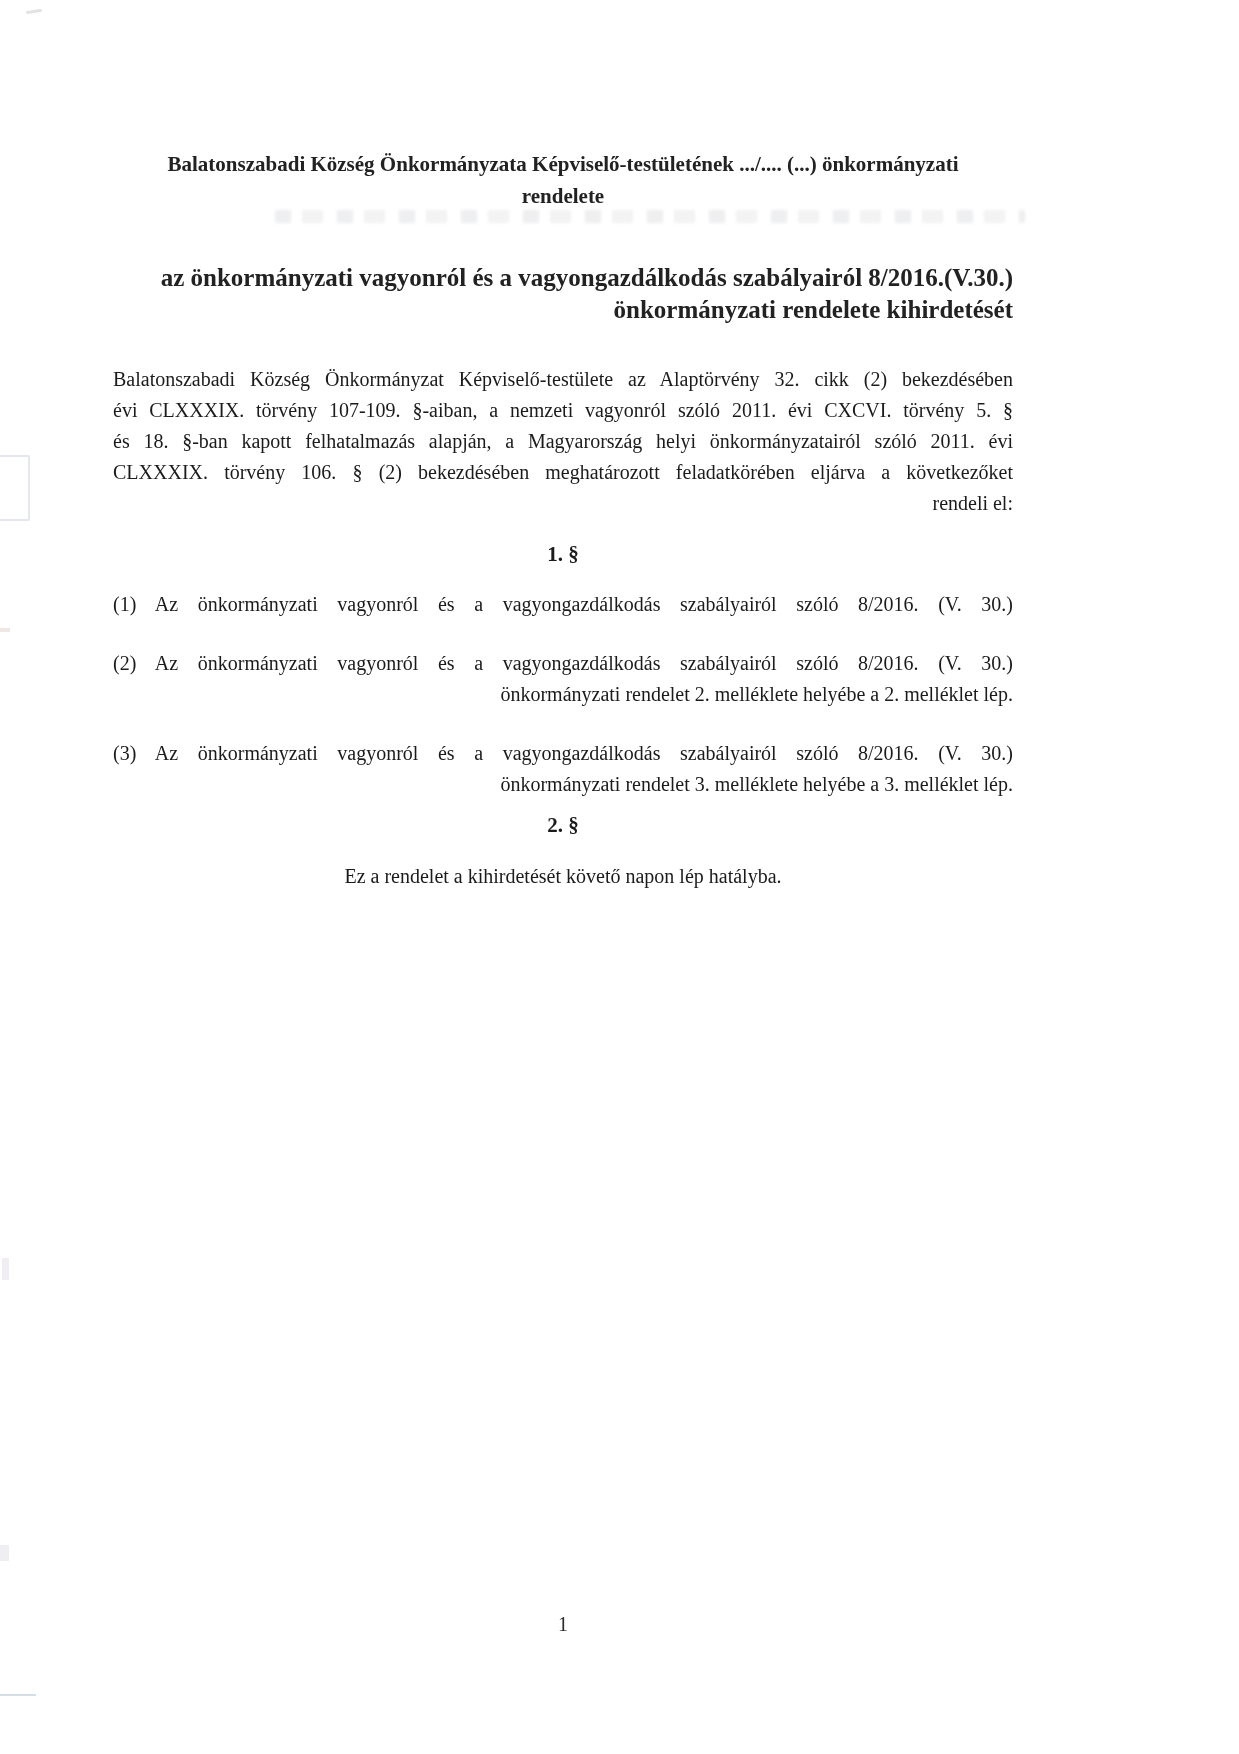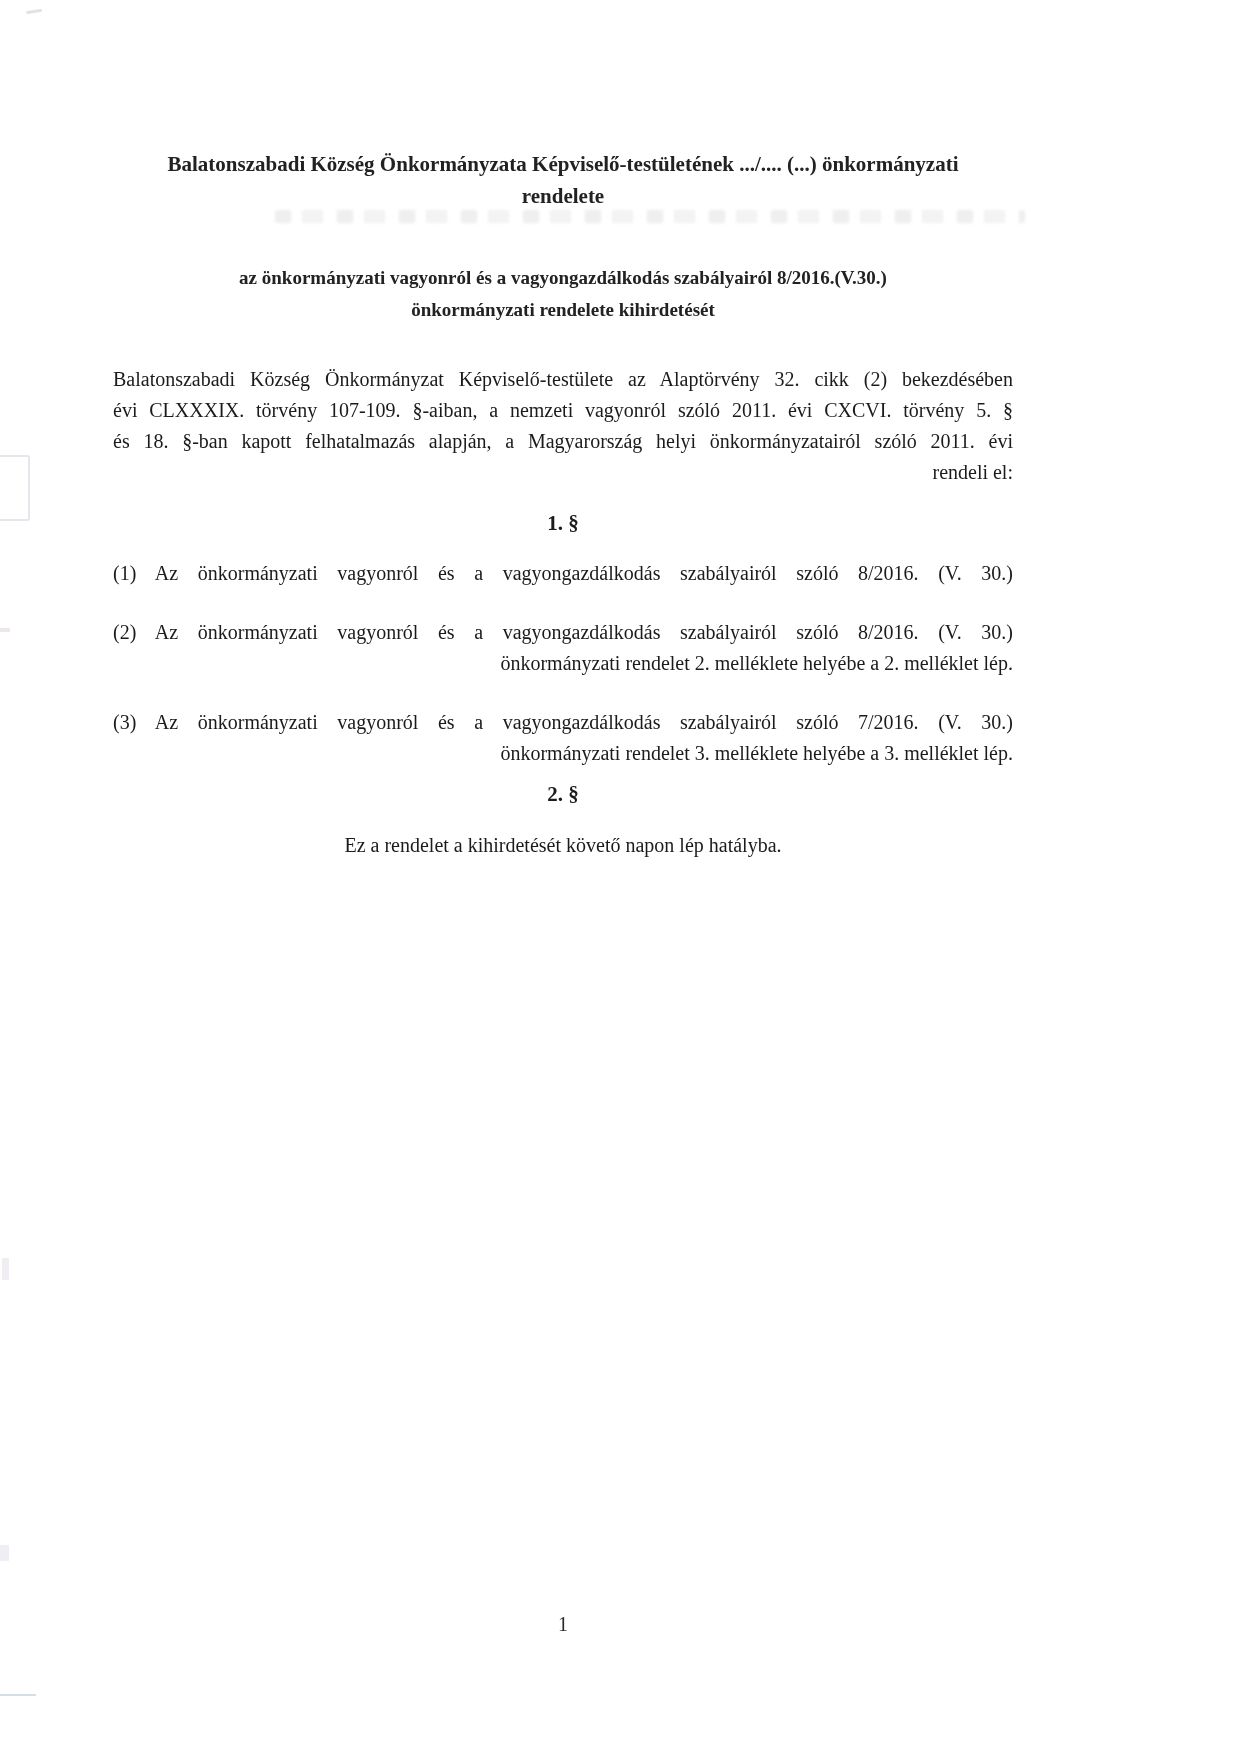--- a/index.html
+++ b/index.html
@@ -25,23 +25,23 @@
   .doc-title {
     margin-top: 148px;
     text-align: center;
     font-weight: bold;
     font-size: 21px;
     line-height: 32px;
     color: #222;
   }
   .doc-subtitle {
     margin-top: 50px;
-    text-align: center;
+    text-align: right;
     font-weight: bold;
-    font-size: 19px;
+    font-size: 25px;
     line-height: 32px;
     color: #222;
   }
   .preamble {
     margin-top: 38px;
     font-size: 20px;
     line-height: 31px;
   }
   .jline {
     text-align: justify;
@@ -132,36 +132,37 @@
 
     <div class="doc-subtitle">
       <div>az önkormányzati vagyonról és a vagyongazdálkodás szabályairól 8/2016.(V.30.)</div>
       <div>önkormányzati rendelete kihirdetését</div>
     </div>
 
     <div class="preamble">
       <div class="jline">Balatonszabadi Község Önkormányzat Képviselő-testülete az Alaptörvény 32. cikk (2) bekezdésében</div>
       <div class="jline">évi CLXXXIX. törvény 107-109. §-aiban, a nemzeti vagyonról szóló 2011. évi CXCVI. törvény 5. §</div>
       <div class="jline">és 18. §-ban kapott felhatalmazás alapján, a Magyarország helyi önkormányzatairól szóló 2011. évi</div>
+      <div class="jline">CLXXXIX. törvény 106. § (2) bekezdésében meghatározott feladatkörében eljárva a következőket</div>
       <div class="lline">rendeli el:</div>
     </div>
 
     <div class="sec-heading">1. §</div>
 
     <div class="para">
       <div class="jline">(1) Az önkormányzati vagyonról és a vagyongazdálkodás szabályairól szóló 8/2016. (V. 30.)</div>
     </div>
 
     <div class="para">
       <div class="jline">(2) Az önkormányzati vagyonról és a vagyongazdálkodás szabályairól szóló 8/2016. (V. 30.)</div>
       <div class="lline">önkormányzati rendelet 2. melléklete helyébe a 2. melléklet lép.</div>
     </div>
 
     <div class="para">
-      <div class="jline">(3) Az önkormányzati vagyonról és a vagyongazdálkodás szabályairól szóló 7/2016. (V. 30.)</div>
+      <div class="jline">(3) Az önkormányzati vagyonról és a vagyongazdálkodás szabályairól szóló 8/2016. (V. 30.)</div>
       <div class="lline">önkormányzati rendelet 3. melléklete helyébe a 3. melléklet lép.</div>
     </div>
 
     <div class="sec-heading second">2. §</div>
 
     <div class="closing">Ez a rendelet a kihirdetését követő napon lép hatályba.</div>
 
     <div class="page-number">1</div>
 
   </div>

